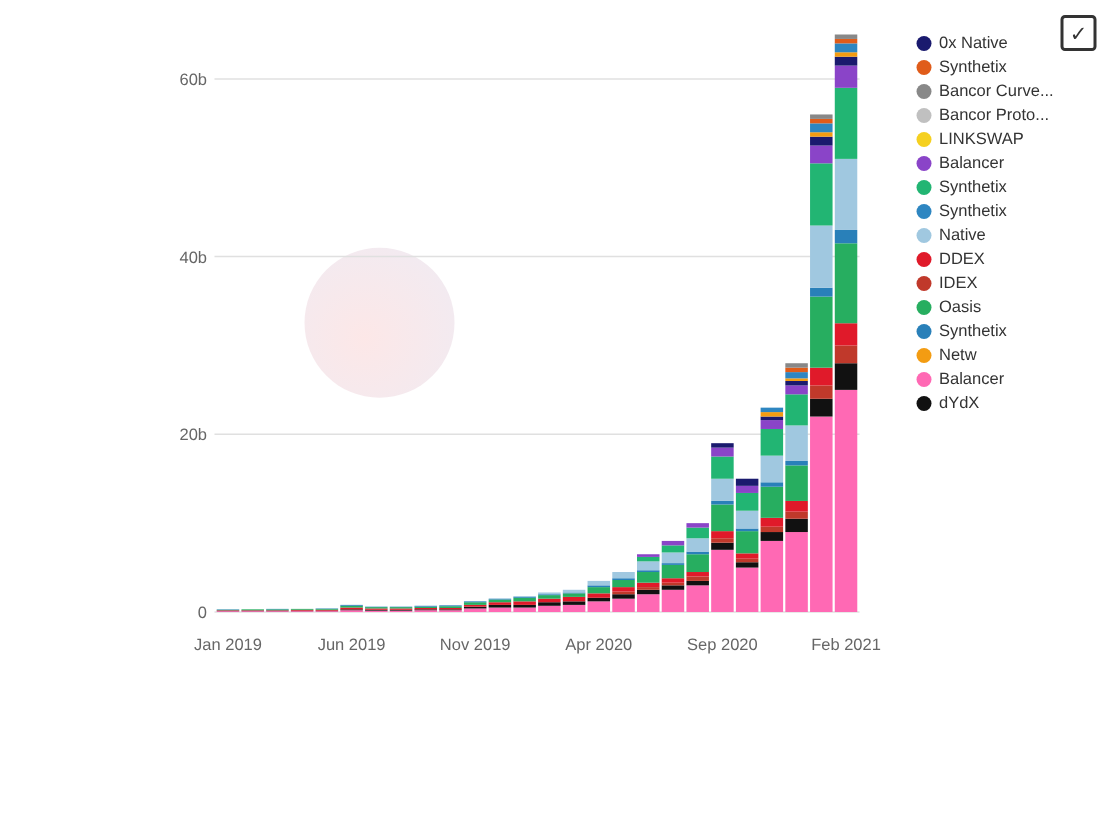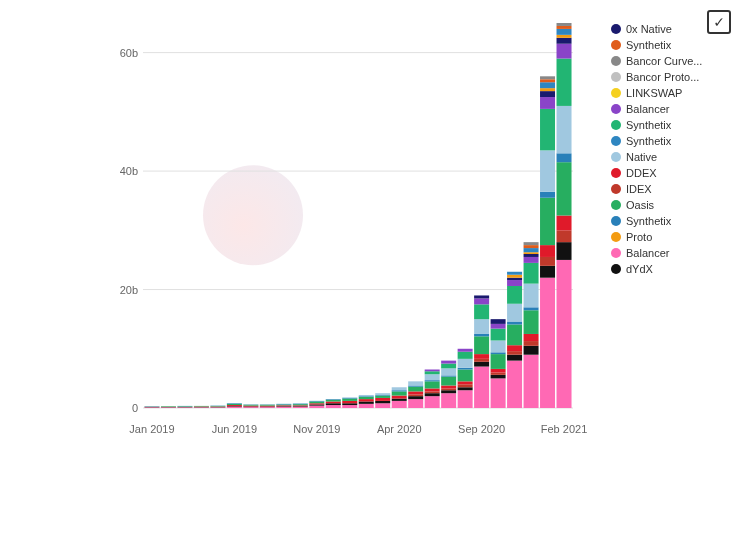--- a/index.html
+++ b/index.html
@@ -395,21 +395,21 @@
           <div class="legend-item">
             <div class="legend-dot" style="background: rgb(39, 174, 96);"></div>
             <span class="legend-label">Oasis</span>
           </div>
           <div class="legend-item">
             <div class="legend-dot" style="background: rgb(41, 128, 185);"></div>
             <span class="legend-label">Synthetix</span>
           </div>
           <div class="legend-item">
             <div class="legend-dot" style="background: rgb(243, 156, 18);"></div>
-            <span class="legend-label">Proto</span>
+            <span class="legend-label">Netw</span>
           </div>
           <div class="legend-item">
             <div class="legend-dot" style="background: rgb(255, 105, 180);"></div>
             <span class="legend-label">Balancer</span>
           </div>
           <div class="legend-item">
             <div class="legend-dot" style="background: rgb(17, 17, 17);"></div>
             <span class="legend-label">dYdX</span>
           </div>
         </div>

